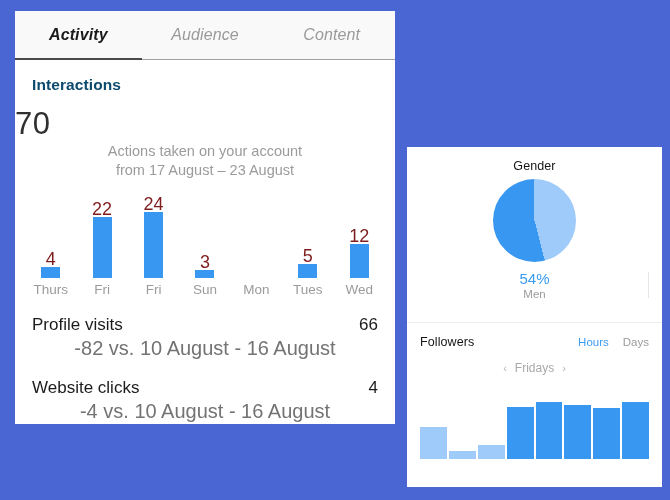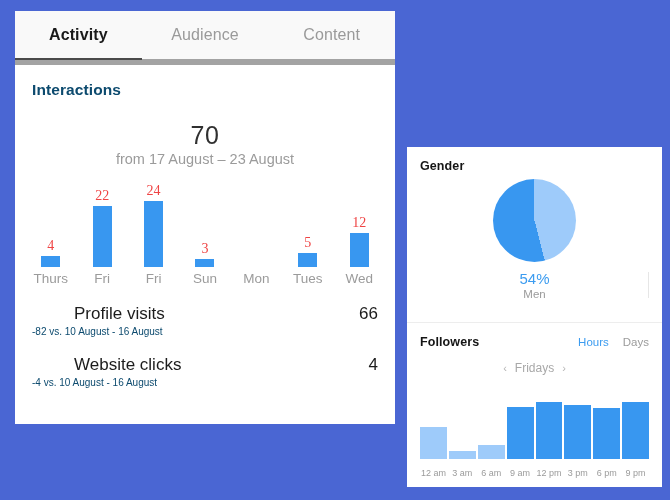--- a/index.html
+++ b/index.html
@@ -23,21 +23,22 @@
     width: 380px;
     height: 413px;
     background: #f9f9f9;
     overflow: hidden;
   }
 
   .tabs {
     display: flex;
     height: 48px;
     background: #f9f9f9;
-    border-bottom: 6px solid #a3a3a3;
+    border-bottom: 1px solid #a3a3a3;
+    font-style: italic;
   }
   .tab {
     flex: 1;
     display: flex;
     align-items: center;
     justify-content: center;
     font-size: 16px;
     color: #9a9a9a;
     font-weight: normal;
     position: relative;
@@ -65,25 +66,24 @@
 
   .section-title {
     font-size: 15.5px;
     font-weight: bold;
     color: #0c4a6e;
     padding: 16px 0 0 17px;
     letter-spacing: 0.1px;
   }
 
   .big-number {
-    text-align: center;
-    font-size: 25px;
+    font-size: 31px;
     color: #303030;
     font-weight: normal;
-    margin-top: 22px;
+    margin-top: 12px;
     letter-spacing: 0.5px;
   }
   .sub-line {
     text-align: center;
     font-size: 14.5px;
     color: #9b9b9b;
     line-height: 19px;
   }
 
   
@@ -96,25 +96,24 @@
   }
   .ibar-col {
     flex: 1;
     display: flex;
     flex-direction: column;
     align-items: center;
     justify-content: flex-end;
     height: 100%;
   }
   .ibar-val {
-    font-size: 14px;
-    color: #ef4444;
+    font-size: 18px;
+    color: #7f1d1d;
     margin-bottom: 3px;
     height: 15px;
-    font-family: Liberation Serif, serif;
   }
   .ibar-rect {
     width: 19px;
     background: #3897f0;
   }
   .ibar-labels {
     display: flex;
     margin: 4px 10px 0 10px;
     align-items: flex-end;
   }
@@ -126,52 +125,53 @@
   }
 
   .stat-row {
     padding: 0 17px;
     margin-top: 18px;
   }
   .stat-top {
     display: flex;
     justify-content: space-between;
     align-items: baseline;
-    margin-left: 42px;
   }
   .stat-name {
     font-size: 17px;
     color: #1c1c1c;
   }
   .stat-num {
     font-size: 17px;
     color: #1c1c1c;
   }
   .stat-sub {
-    font-size: 10px;
-    color: #0c4a6e;
+    font-size: 20px;
+    color: #737373;
     margin-top: 2px;
+    text-align: center;
   }
 
   
   .right-panel {
     position: absolute;
     left: 407px;
     top: 147px;
     width: 255px;
     height: 340px;
     background: #ffffff;
     overflow: hidden;
   }
 
   .rsection-title {
     font-size: 12.5px;
-    font-weight: bold;
+    font-weight: normal;
     color: #151515;
     letter-spacing: 0.1px;
+    text-align: center;
   }
 
   .gender-card {
     height: 176px;
     position: relative;
     border-bottom: 1px solid #ededed;
     padding: 12px 13px 0 13px;
     box-sizing: border-box;
   }
 
@@ -299,20 +299,21 @@
       <span>Content</span>
     </div>
   </div>
 
   <div class="card-body">
 
     <div class="section-title">Interactions</div>
 
     <div class="big-number">70</div>
 
+    <div class="sub-line">Actions taken on your account</div>
     <div class="sub-line">from 17 August – 23 August</div>
 
     <div class="ibars">
       <div class="ibar-col">
         <span class="ibar-val">4</span>
         <div class="ibar-rect" style="height: 11px; background: rgb(56, 151, 240);"></div>
       </div>
       <div class="ibar-col">
         <span class="ibar-val">22</span>
         <div class="ibar-rect" style="height: 61px; background: rgb(56, 151, 240);"></div>
@@ -404,25 +405,15 @@
       <div class="fbar" style="height: 32px; background: rgb(158, 203, 250);"></div>
       <div class="fbar" style="height: 8px; background: rgb(158, 203, 250);"></div>
       <div class="fbar" style="height: 14px; background: rgb(158, 203, 250);"></div>
       <div class="fbar" style="height: 52px; background: rgb(56, 151, 240);"></div>
       <div class="fbar" style="height: 57px; background: rgb(56, 151, 240);"></div>
       <div class="fbar" style="height: 54px; background: rgb(56, 151, 240);"></div>
       <div class="fbar" style="height: 51px; background: rgb(56, 151, 240);"></div>
       <div class="fbar" style="height: 57px; background: rgb(56, 151, 240);"></div>
     </div>
 
-    <div class="fbar-labels">
-      <span class="fbar-lab">12 am</span>
-      <span class="fbar-lab">3 am</span>
-      <span class="fbar-lab">6 am</span>
-      <span class="fbar-lab">9 am</span>
-      <span class="fbar-lab">12 pm</span>
-      <span class="fbar-lab">3 pm</span>
-      <span class="fbar-lab">6 pm</span>
-      <span class="fbar-lab">9 pm</span>
-    </div>
   </div>
 
 </div>
 
 </body></html>

